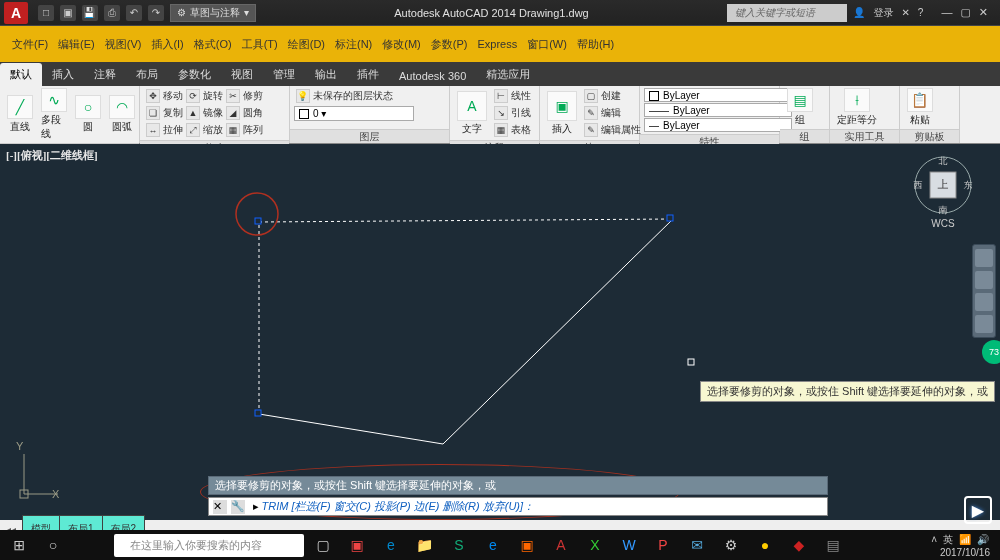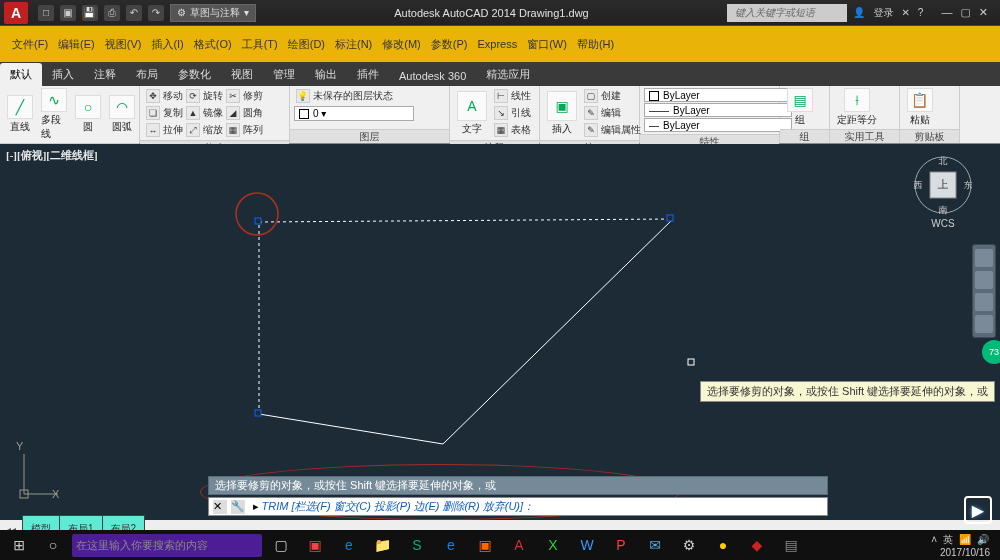--- a/index.html
+++ b/index.html
@@ -48,21 +48,21 @@
 .mtab { padding: 6px 8px; background: #5eead4; border: 1px solid #404040; margin-right: -1px; cursor: pointer; }
 .mtab:first-child { background: #dfeaff; }
 .mt-arrows { padding: 0 6px; color: #555; }
 .statusbar { height: 22px; background: #eee; border-top: 1px solid #aaa; display: flex; align-items: center; font-size: 10px; color: #333; padding: 0 6px; gap: 4px; }
 .coords { width: 180px; }
 .status-btns { display: flex; gap: 0; }
 .sbtn { width: 20px; height: 18px; background: #f4f4f4; border: 1px solid #ccc; margin-left: -1px; display: flex; align-items: center; justify-content: center; font-size: 10px; cursor: pointer; }
 .sbtn.on { background: #bcd6f6; }
 .taskbar { position: absolute; bottom: 0; left: 0; right: 0; height: 30px; background: #101010; display: flex; align-items: center; gap: 4px; padding: 0 4px; color: #ccc; }
 .tb-btn { width: 30px; height: 24px; display: flex; align-items: center; justify-content: center; font-size: 14px; cursor: pointer; }
-.tb-search { flex:0 0 190px; background: #4c1d95; color: #888; padding: 4px 4px; font-size: 11px; border-radius: 2px; }
+.tb-search { flex:0 0 190px; background: #ffffff; color: #888; padding: 4px 16px; font-size: 11px; border-radius: 2px; margin-left: 42px; }
 .watermark { position: absolute; right: 8px; bottom: 36px; color: #fff; font-size: 16px; display: flex; align-items: center; gap: 8px; text-shadow: 0 0 4px #48d; z-index: 50; }
 .watermark .play { width: 28px; height: 28px; border: 2px solid #fff; border-radius: 4px; display: flex; align-items: center; justify-content: center; }
 .clock { margin-left: auto; display: flex; flex-direction: column; align-items: flex-end; font-size: 10px; padding: 0 6px; }
 .red-ellipse { position:absolute; border:1px solid #a03020; border-radius:50%; pointer-events:none; }
 </style>
 </head>
 <body>
 
 <div class="titlebar">
   <div class="logo">A</div>

